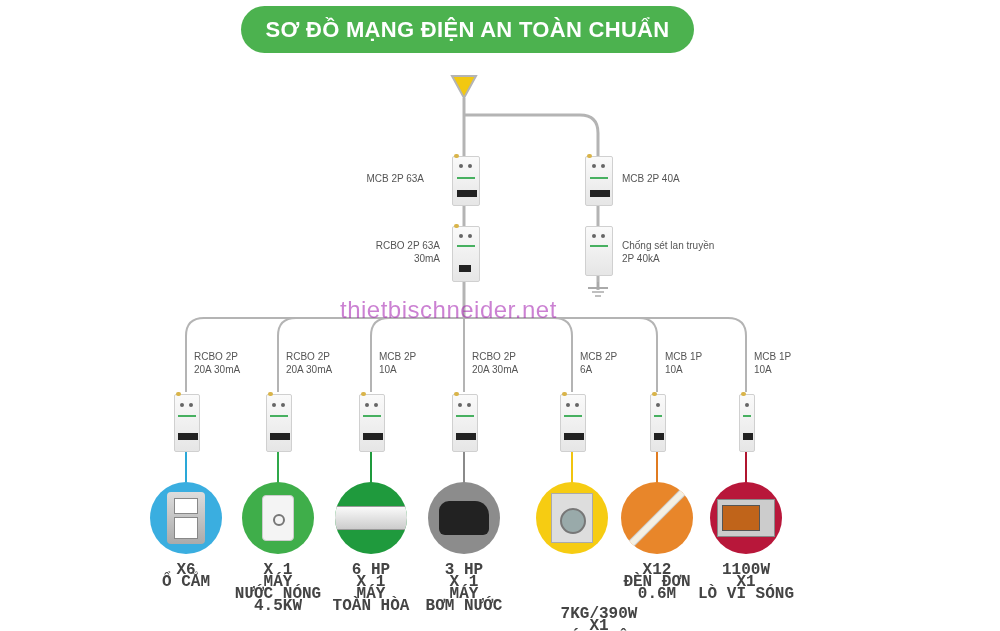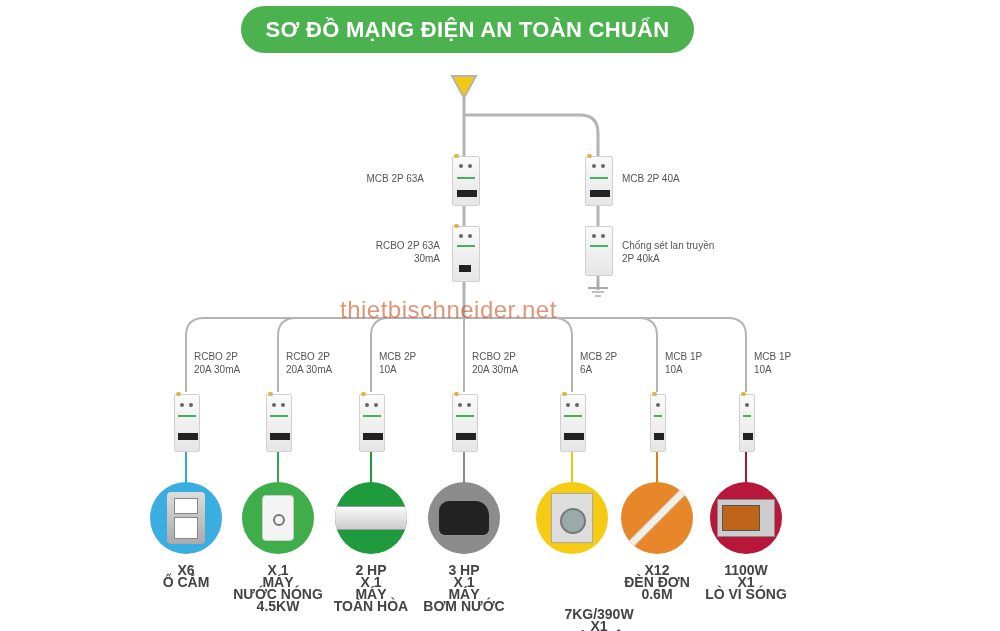--- a/index.html
+++ b/index.html
@@ -2,28 +2,28 @@
 <html><head>
 <meta charset="utf-8">
 <style>
   html, body { margin:0; padding:0; background:#ffffff; }
   body { width:1000px; height:631px; position:relative; overflow:hidden; font-family:"Liberation Sans", sans-serif; }
   .title-pill { position:absolute; left:241px; top:6px; width:453px; height:47px; background:#4cb24f; border-radius:24px;
     color:#fff; font-weight:bold; font-size:22px; display:flex; align-items:center; justify-content:center; letter-spacing:0.3px; }
   svg.wires { position:absolute; left:0; top:0; }
   .label { position:absolute; font-size:10px; color:#555; line-height:13px; white-space:nowrap; }
   .label.right { text-align:right; }
-  .watermark { position:absolute; left:340px; top:296px; font-size:24px; color:#c2410c; opacity:0.55; letter-spacing:0.5px; }
+  .watermark { position:absolute; left:340px; top:296px; font-size:24px; color:#a21caf; opacity:0.55; letter-spacing:0.5px; }
   .breaker { position:absolute; background:linear-gradient(#fafafa,#e6e6e6); border:1px solid #d0d0d0; border-radius:2px; }
   .breaker .screw { position:absolute; width:4px; height:4px; border-radius:50%; background:#666; }
   .breaker .stripe { position:absolute; height:2px; background:#47b060; }
   .breaker .lever { position:absolute; height:7px; background:#222; }
   .breaker .knob { position:absolute; width:5px; height:4px; background:#d9b44a; border-radius:2px; top:-3px; left:1px; }
   .circle { position:absolute; width:72px; height:72px; border-radius:50%; display:flex; align-items:center; justify-content:center; overflow:hidden; }
-  .caption { position:absolute; width:100px; text-align:center; font-size:14px; font-weight:bold; color:#444; line-height:12px; }
+  .caption { position:absolute; width:100px; text-align:center; font-size:16px; font-weight:bold; color:#444; line-height:12px;font-family:Liberation Mono, monospace; }
   .ground { position:absolute; }
 </style>
 </head>
 <body>
 
 <div class="title-pill">SƠ ĐỒ MẠNG ĐIỆN AN TOÀN CHUẨN</div>
 
 <svg class="wires" width="1000" height="631">
 
   <polygon points="452,76 476,76 464,98" fill="#f2c811" stroke="#b4b4b4" stroke-width="2"></polygon>
@@ -162,21 +162,21 @@
       <div class="screw" style="left:14px;top:8px"></div>
       <div class="stripe" style="left:3px;top:20px;width:18px"></div>
       <div class="lever" style="left:3px;top:38px;width:20px"></div>
     </div>
     <div class="circle" style="left: 335px; top: 482px; background: rgb(31, 154, 61);">
       <div>
         <div style="width:78px;height:22px;background:linear-gradient(#fafafa,#ccc);border:1px solid #999;border-radius:2px"></div>
       </div>
     </div>
     <div class="caption" style="left: 321px; top: 564px;">
-      <div>2 HP</div>
+      <div>6 HP</div>
       <div>X 1</div>
       <div>MÁY</div>
       <div>TOÀN HÒA</div>
     </div>
     <div class="label" style="left: 472px; top: 350px;">
       <div>RCBO 2P</div>
       <div>20A 30mA</div>
     </div>
     <div class="breaker" style="left: 452px; top: 394px; width: 24px; height: 56px;">
       <div class="knob"></div>

